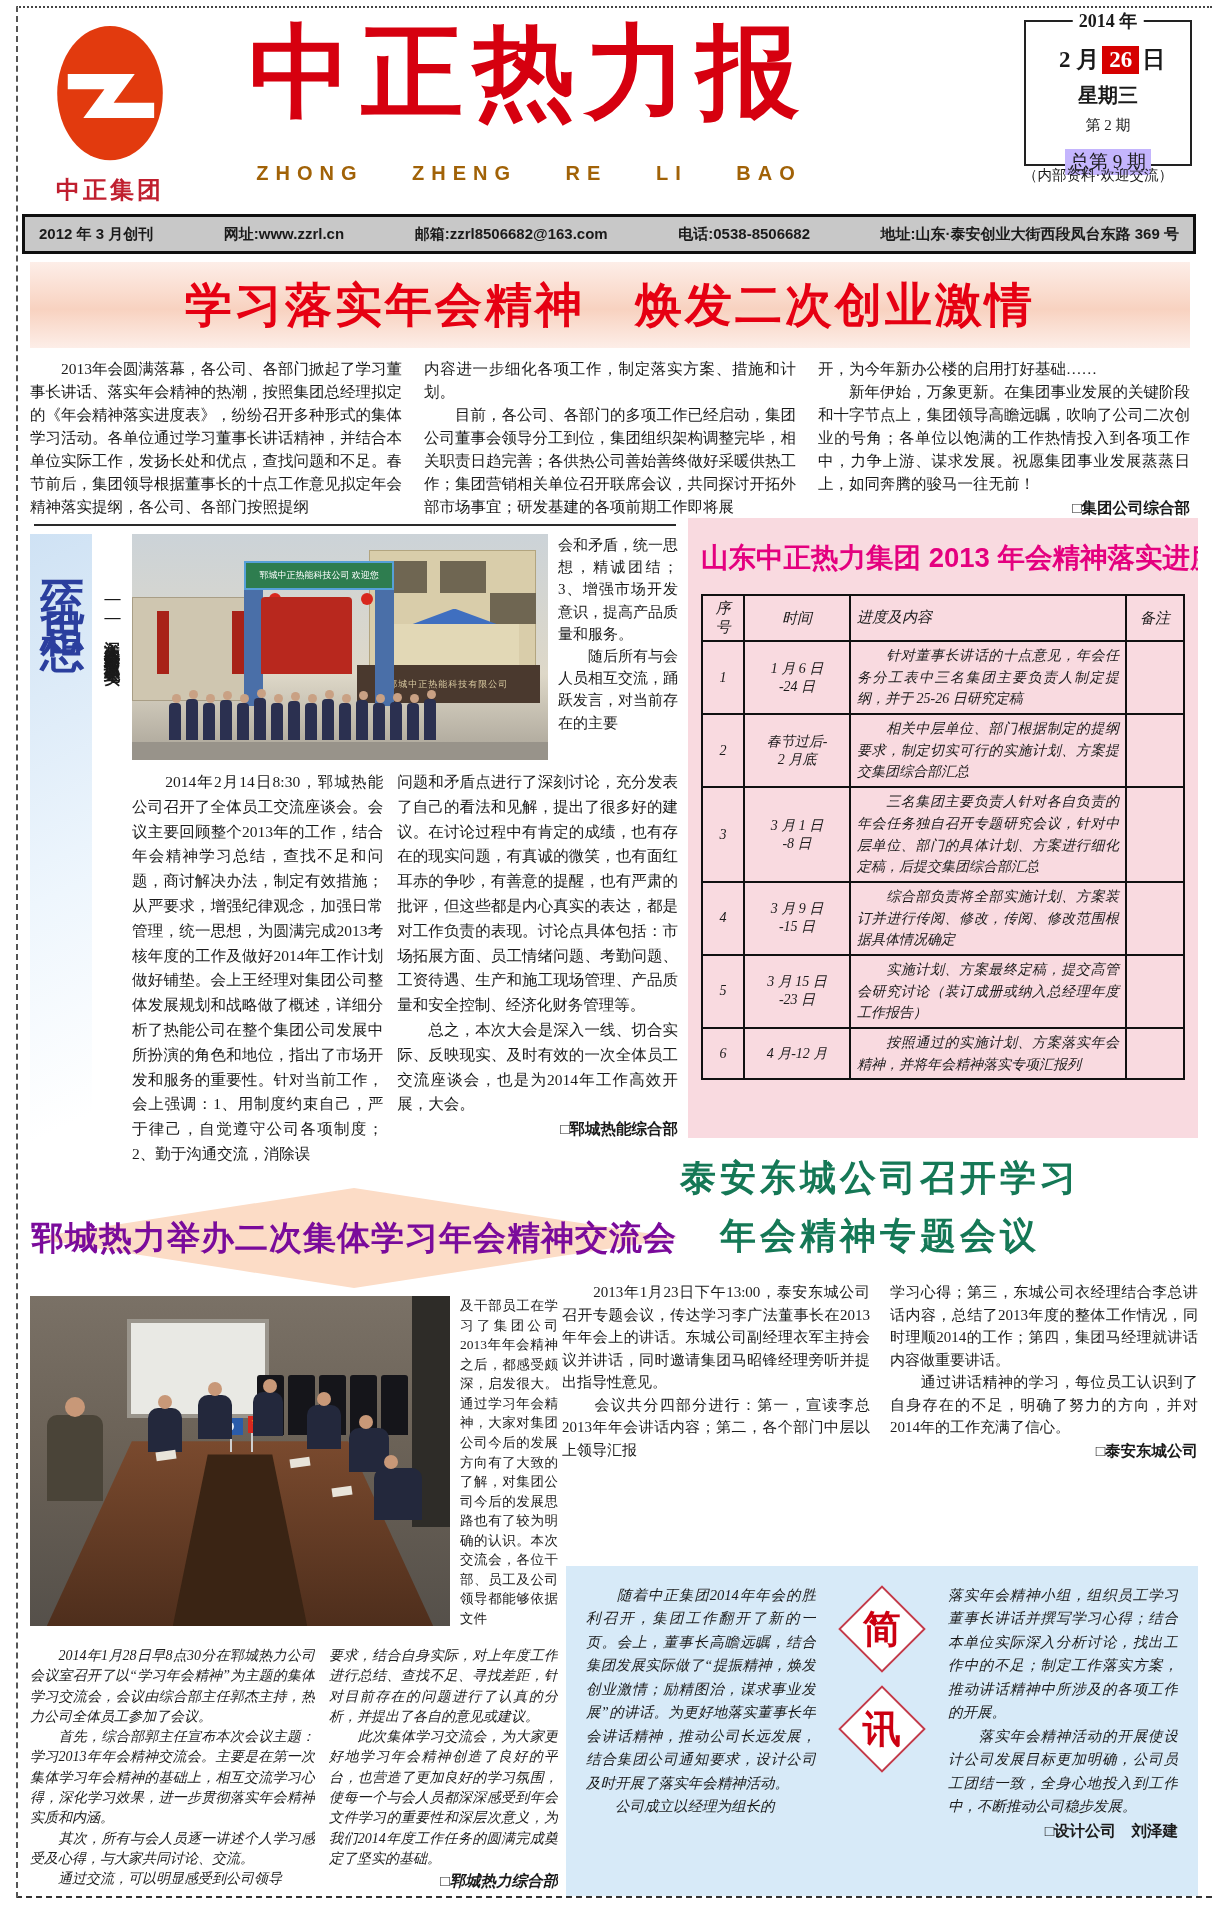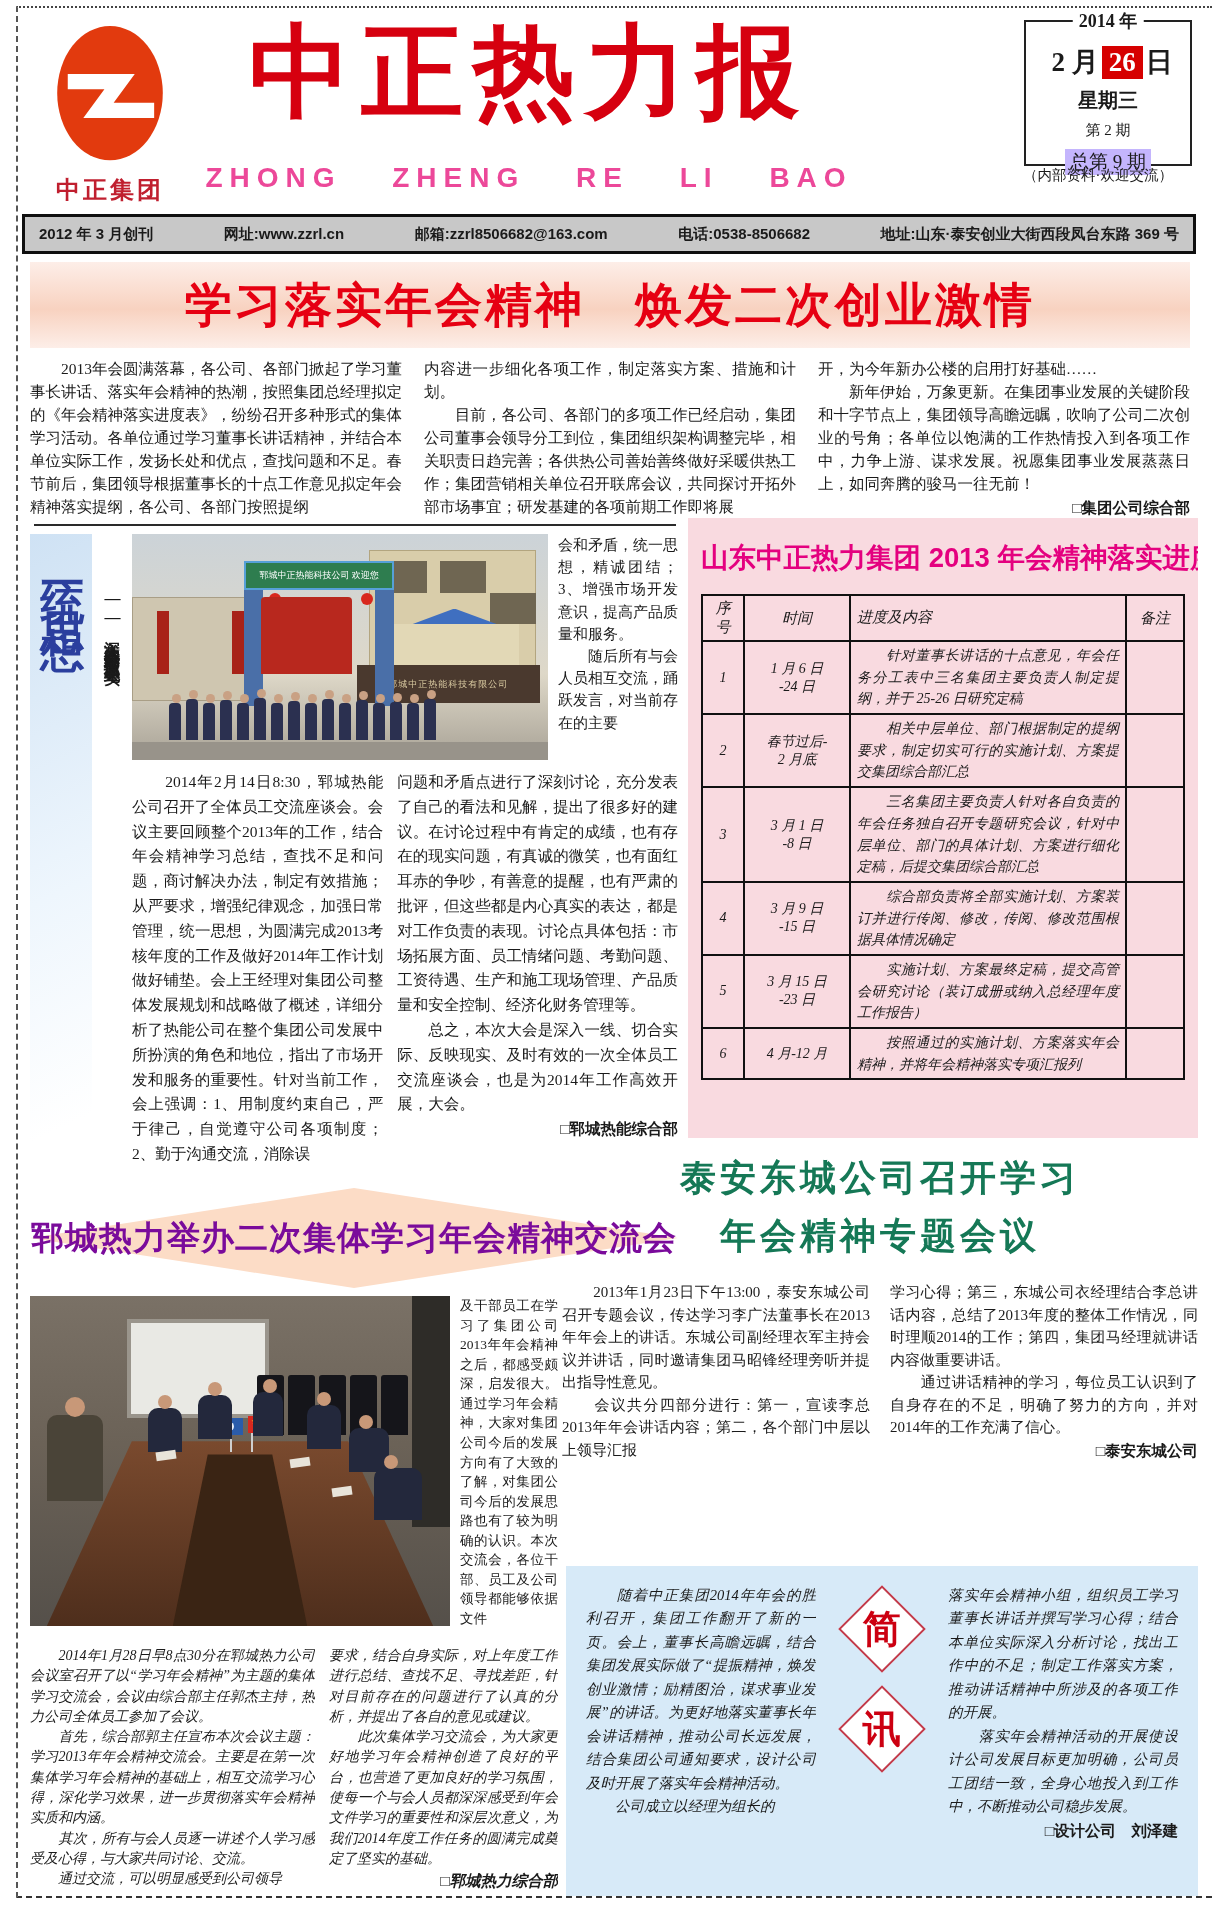--- a/index.html
+++ b/index.html
@@ -11,27 +11,27 @@
 
   
   .masthead { position:absolute; left:24px; top:10px; width:1172px; height:198px; }
   .logo-block { position:absolute; left:6px; top:14px; width:160px; text-align:center; }
   .logo-name { color:#c01f2f; font-weight:bold; font-size:24px; letter-spacing:3px; margin-top:2px;
                font-family:"Liberation Serif", serif; }
   .paper-title { position:absolute; left:160px; top:-6px; width:690px; text-align:center;
                  font-size:102px; font-weight:900; color:#d6000f; letter-spacing:10px;
                  font-family:"Liberation Serif", serif; line-height:1.35; }
   .pinyin { position:absolute; left:170px; top:152px; width:670px; text-align:center;
-            color:#ec4899; font-weight:bold; font-size:28px; letter-spacing:7px; word-spacing:36px;
+            color:#a16207; font-weight:bold; font-size:20px; letter-spacing:7px; word-spacing:36px;
             font-family:"Liberation Sans", sans-serif; }
   .datebox { position:absolute; right:4px; top:10px; width:168px; height:146px;
              border:2px solid #222; text-align:center; }
   .datebox-year { position:absolute; top:-13px; left:50%; transform:translateX(-50%);
                   background:#fff; padding:0 6px; font-weight:bold; font-size:18px; white-space:nowrap; }
-  .dateline { margin-top:22px; font-size:27px; font-weight:bold;padding-left:8px; }
+  .dateline { margin-top:22px; font-size:23px; font-weight:bold;padding-left:8px; }
   .day-badge { display:inline-block; background:#d60000; color:#fff; padding:1px 7px; margin:0 3px; }
   .weekday { font-weight:bold; font-size:20px; margin-top:7px; }
   .issue { font-size:15px; margin-top:7px; }
   .total-issue { position:absolute; bottom:-11px; left:50%; transform:translateX(-50%);
                  background:#c4b5fd; padding:0 5px; font-size:19px; white-space:nowrap; }
   .datebox-note { position:absolute; right:0px; top:156px; width:196px; text-align:center; font-size:14.5px; }
 
   
   .infobar { position:absolute; left:22px; top:214px; width:1174px; height:40px;
              background:#c8c8c8; border:3px solid #0f0f0f; display:flex; align-items:center;

